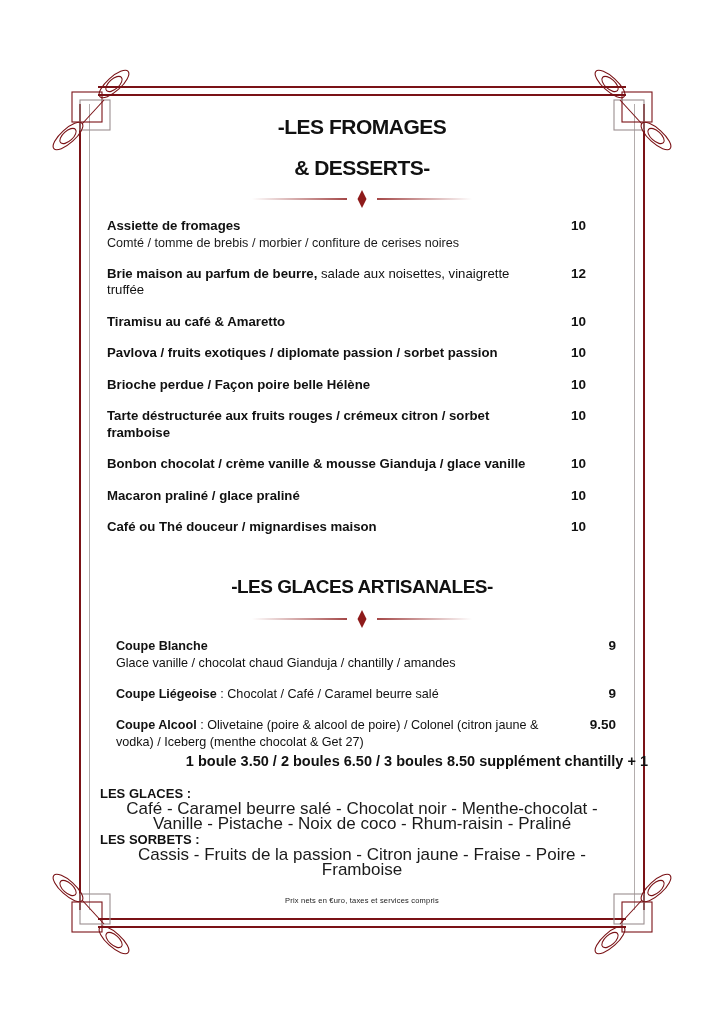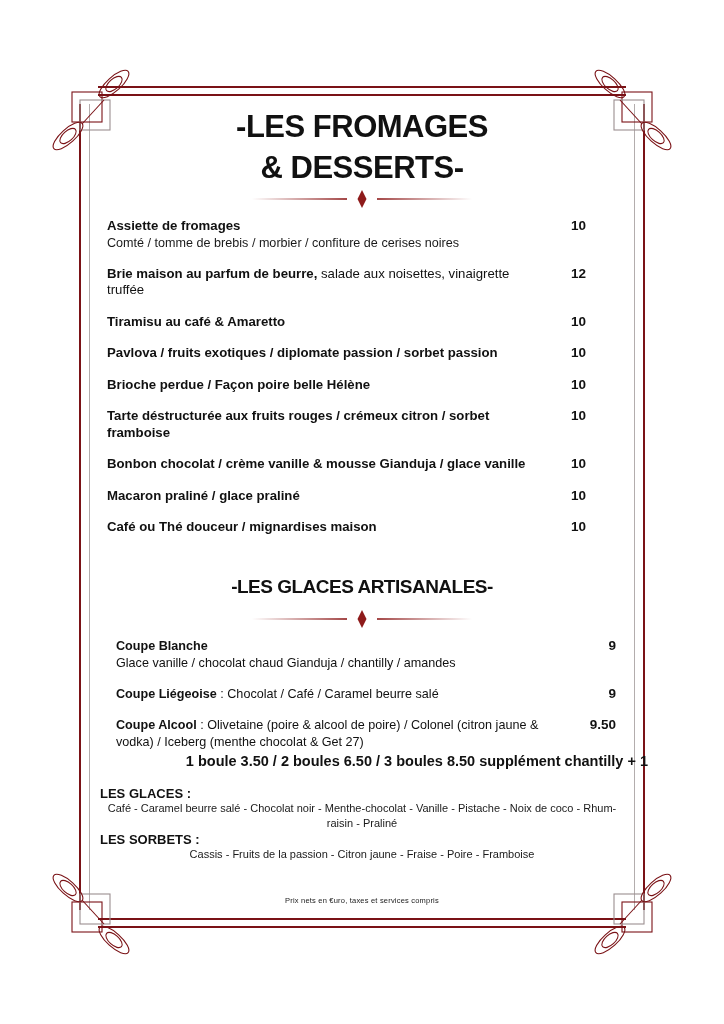--- a/index.html
+++ b/index.html
@@ -54,21 +54,21 @@
     position: absolute;
     left: 0;
     width: 724px;
     text-align: center;
     font-weight: 700;
     letter-spacing: -0.5px;
     color: #111111;
   }
   #title-1 {
     top: 106px;
-    font-size: 31px;
+    font-size: 21px;
     line-height: 41px;
   }
   #title-2 {
     top: 568px;
     font-size: 19px;
     line-height: 38px;
   }
 
   .divider {
     position: absolute;
@@ -153,21 +153,21 @@
     top: 786px;
     width: 524px;
   }
   .flav-head {
     font-size: 13px;
     font-weight: 700;
     color: #111111;
     text-align: left;
   }
   .flav-body {
-    font-size: 11px;
+    font-size: 17px;
     font-weight: 400;
     line-height: 15px;
     color: #1a1a1a;
     text-align: center;
     padding: 0 6px;
   }
   #flavours .group + .group { margin-top: 1px; }
 
   
   #footer {

